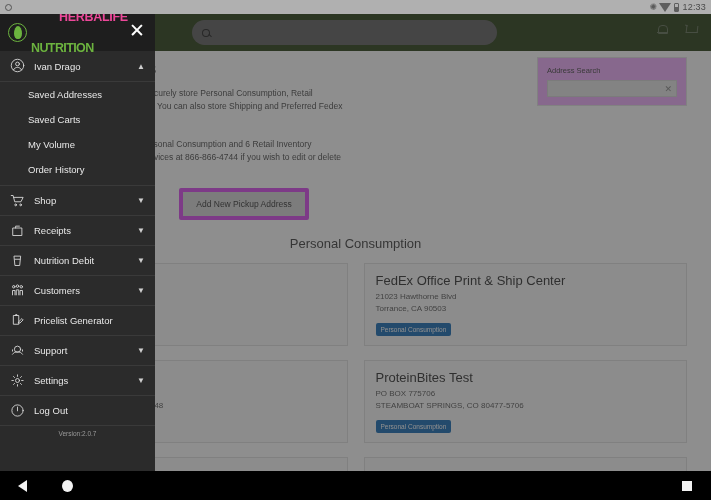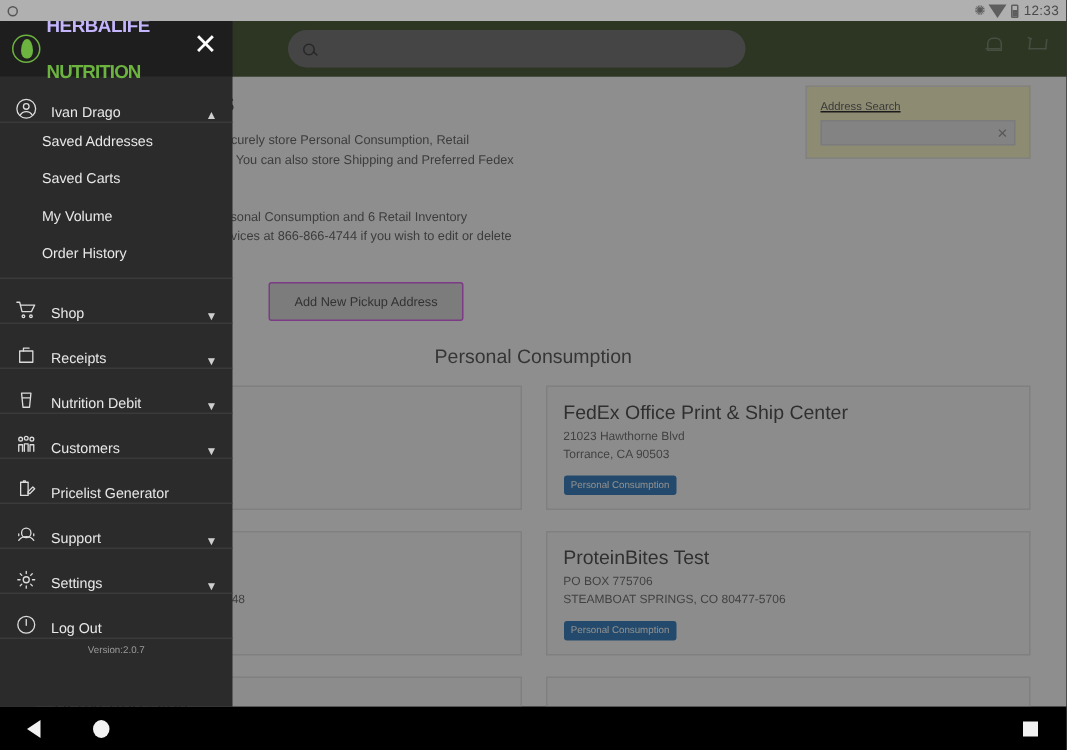--- a/index.html
+++ b/index.html
@@ -37,22 +37,22 @@
   .ic-cart::after{content:"";position:absolute;left:0;top:1px;width:3px;height:1.4px;background:#94a883;transform:rotate(20deg);}
 
   
   .content{position:absolute;top:51px;left:0;width:711px;height:420px;background:#fff;overflow:hidden;}
   .content-inner{padding:6px 24px 0 24px;}
   .page-title{font-size:17px;color:#2b2b2b;font-weight:400;margin:2px 0 8px 0;}
   .page-para{font-size:8.5px;color:#4a4a4a;line-height:1.55;max-width:320px;margin-bottom:11px;}
   .btn-row{display:flex;gap:25px;margin:6px 0 16px 0;}
   .btn{font-size:8.5px;padding:7px 0;width:130px;text-align:center;border-radius:2px;}
   .btn-primary{background:#1268b3;color:#fff;border:1px solid #0d5ca1;}
-  .btn-secondary{background:#d7d7d7;color:#333;border:1px solid #d946ef;}
-  .searchbox{position:absolute;right:24px;top:6px;width:150px;background:#fef9c3;border:1px solid #e2e2e2;padding:8px 9px;text-decoration:underline;}
+  .btn-secondary{background:#d7d7d7;color:#333;border:4px solid #d946ef;}
+  .searchbox{position:absolute;right:24px;top:6px;width:150px;background:#f0abfc;border:1px solid #e2e2e2;padding:8px 9px;}
   .searchbox-label{font-size:7.5px;color:#444;margin-bottom:5px;}
   .searchbox-input{height:17px;background:#e6e6e6;border:1px solid #d6d6d6;position:relative;}
   .searchbox-x{position:absolute;right:4px;top:3px;font-size:9px;color:#888;line-height:11px;}
 
   .section-title{text-align:center;font-size:13px;color:#3b3b3b;margin:4px 0 12px 0;}
   .cards{display:flex;flex-wrap:wrap;gap:14px 16px;}
   .card{width:calc(50% - 8px);min-height:74px;border:1px solid #e0e0e0;background:#fbfbfb;padding:9px 11px;}
   .card-title{font-size:13px;color:#2d2d2d;margin-bottom:3px;}
   .card-line{font-size:8px;color:#555;line-height:1.45;}
   .badge{display:inline-block;margin-top:9px;background:#1268b3;color:#fff;font-size:6.5px;padding:3px 5px;border-radius:2px;}
@@ -63,27 +63,27 @@
 
   
   .drawer{position:absolute;top:14px;left:0;width:155px;height:457px;background:#2b2b2b;z-index:50;
     display:flex;flex-direction:column;}
   .drawer-head{height:37px;background:#1e1e1e;display:flex;align-items:center;padding:0 8px;position:relative;}
   .logo{display:flex;align-items:center;gap:4px;}
   .leaf{width:19px;height:19px;border-radius:50%;background:#1e1e1e;border:1.6px solid #6cb33f;position:relative;flex:none;}
   .leaf::after{content:"";position:absolute;left:50%;top:2px;transform:translateX(-50%);
     width:8px;height:13px;background:#6cb33f;border-radius:50% 50% 45% 45%/60% 60% 40% 40%;}
   .logo-text{line-height:1;}
-  .logo-t1{font-size:12.5px;font-weight:bold;color:#c4b5fd;letter-spacing:-.3px;display:block;}
+  .logo-t1{font-size:12.5px;font-weight:bold;color:#ec4899;letter-spacing:-.3px;display:block;margin-left:28px;}
   .logo-t2{font-size:12.5px;font-weight:bold;color:#6cb33f;letter-spacing:-.6px;display:block;margin-top:18px;}
   .close-x{position:absolute;right:9px;top:8px;width:18px;height:18px;color:#fff;font-size:19px;line-height:18px;
     text-align:center;font-weight:300;cursor:pointer;}
 
   .drawer-scroll{flex:1;overflow:hidden;}
-  .d-row{display:flex;align-items:flex-end;height:30px;padding:0 10px;border-bottom:1px solid #3a3a3a;position:relative;}
+  .d-row{display:flex;align-items:center;height:30px;padding:0 10px;border-bottom:1px solid #3a3a3a;position:relative;}
   .d-row.user{height:31px;}
   .d-icon{width:16px;height:16px;margin-right:8px;flex:none;position:relative;color:#dcdcdc;}
   .d-label{font-size:9.5px;color:#e8e8e8;flex:1;}
   .d-chev{font-size:8px;color:#cfcfcf;}
   .d-sub{display:flex;align-items:center;height:25px;padding:0 10px 0 28px;}
   .d-sub .d-label{font-size:9.5px;color:#e8e8e8;}
   .sub-wrap{border-bottom:1px solid #3a3a3a;padding-bottom:3px;}
   .version{text-align:center;font-size:6.5px;color:#9a9a9a;padding:4px 0 6px 0;}
 
   

